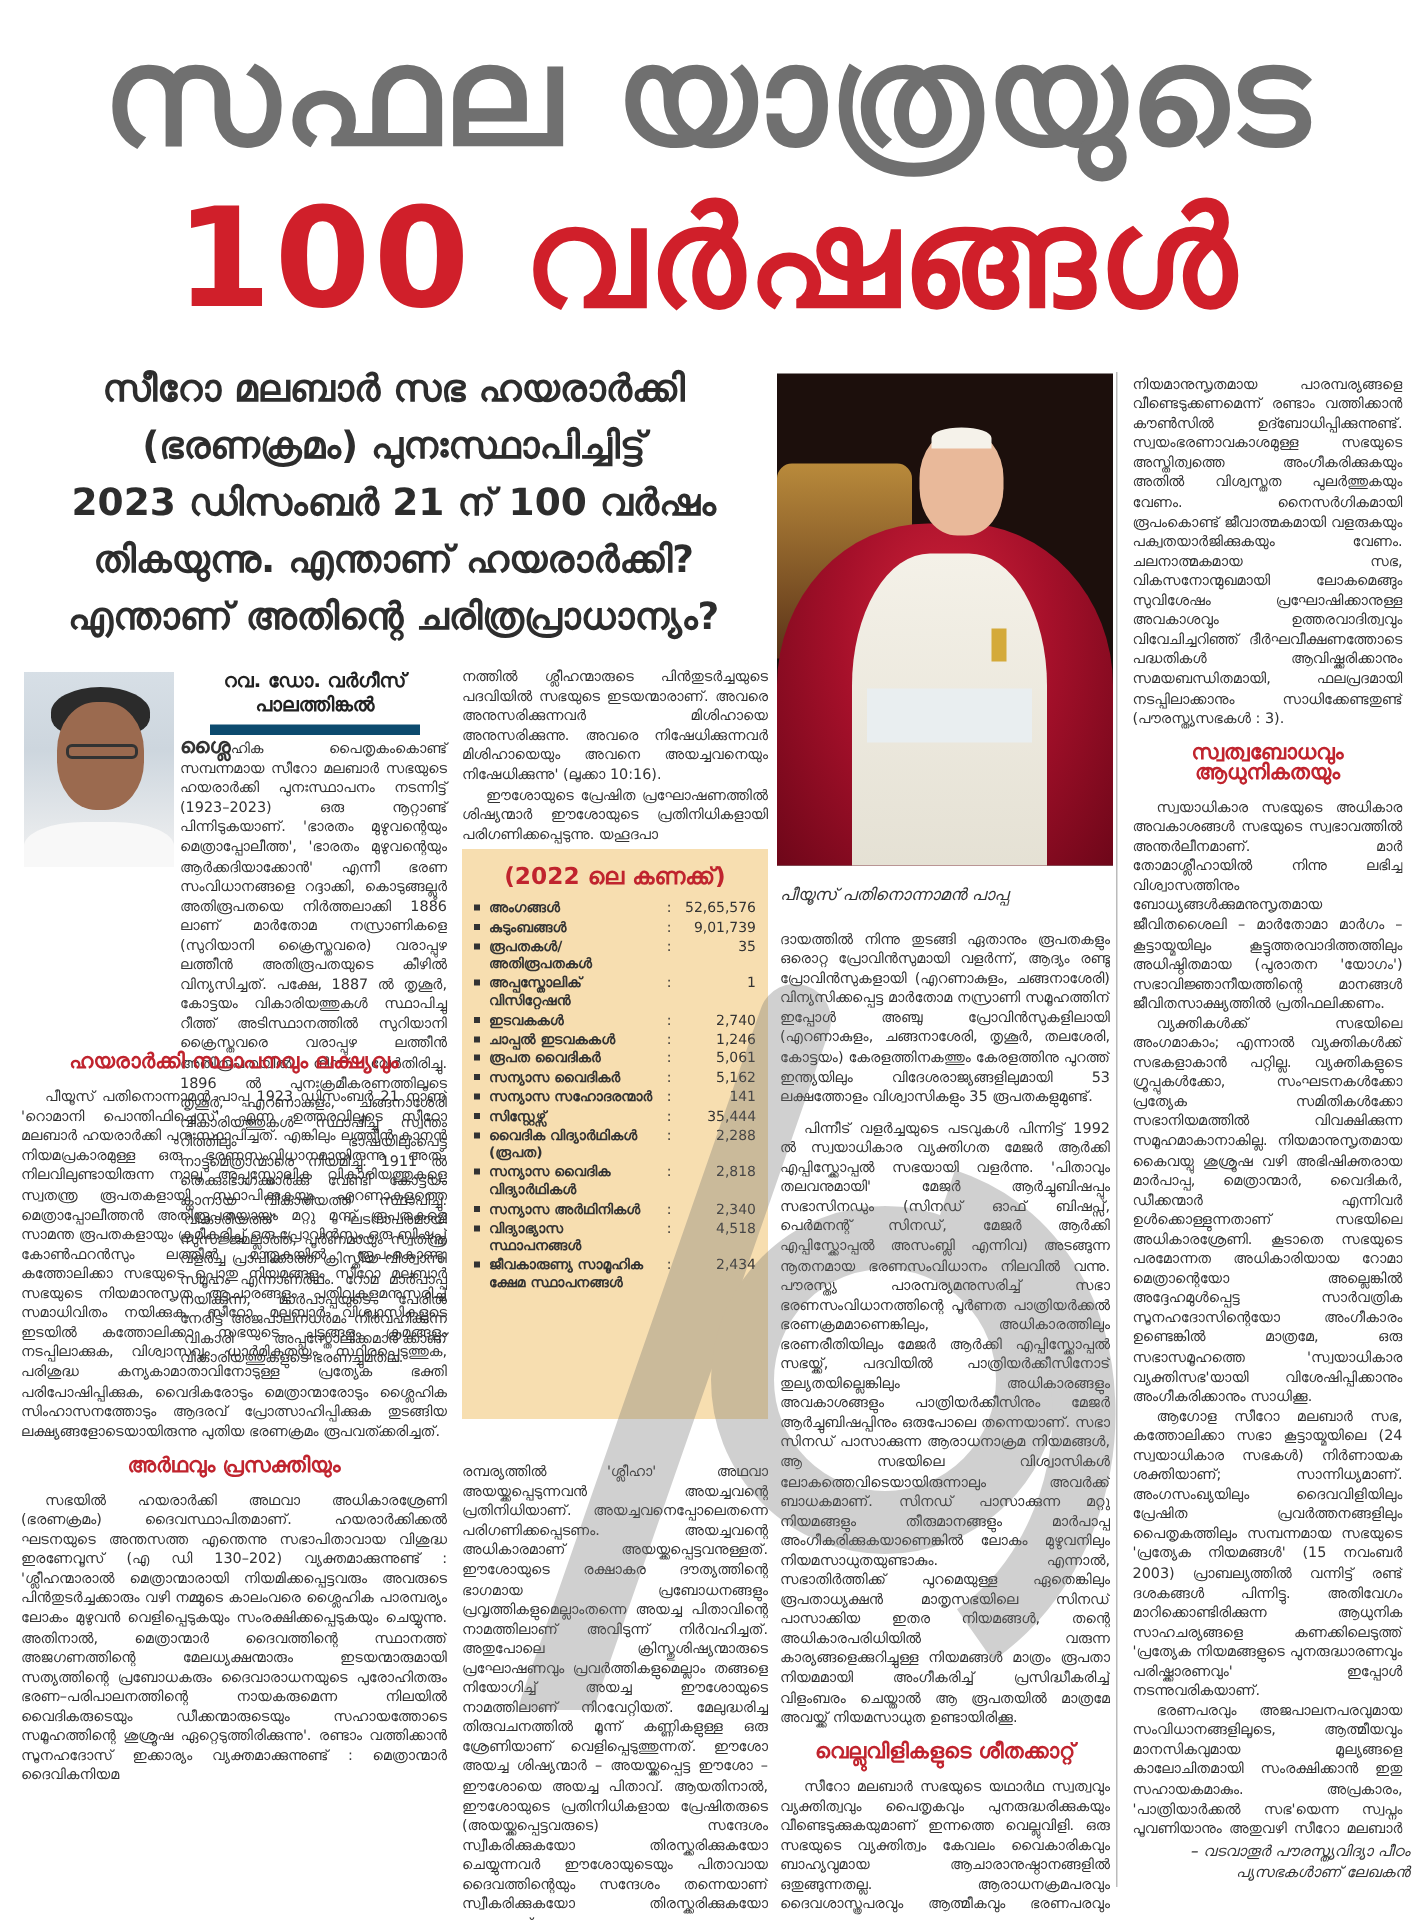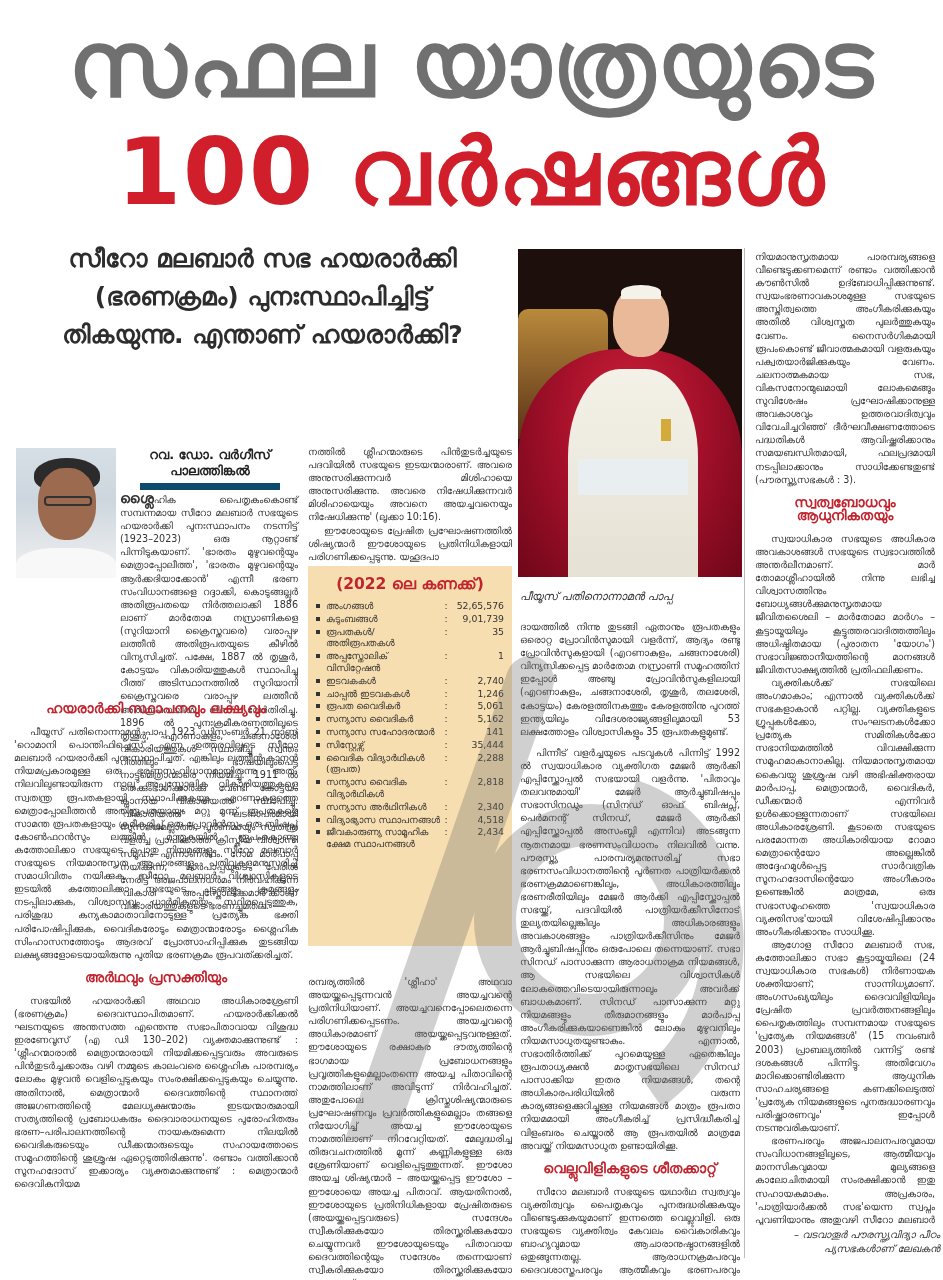--- a/index.html
+++ b/index.html
@@ -18,21 +18,21 @@
   .col p{margin:0 0 0 0;text-indent:16px;}
   .col .dropcap{font-weight:bold;font-size:14px;margin-top:24px;}
   .sect-head{color:#c0242e;font-weight:bold;text-align:center;font-size:14px;margin:10px 0 10px 0;text-indent:0 !important;}
   .vline{position:absolute;background:#555;width:1px;}
   .factbox{position:absolute;left:308px;top:566px;width:204px;height:380px;background:#f7deb0;}
   .factbox .fb-title{color:#c0242e;font-weight:bold;font-size:15.5px;text-align:center;line-height:24px;margin-top:6px;}
   .factbox ul{list-style:none;margin:4px 0 0 0;padding:0 8px 0 8px;}
   .factbox li{display:flex;font-size:9.3px;line-height:11.8px;color:#333;margin-bottom:1px;}
   .factbox li .b{width:10px;flex:none;}
   .factbox li .b::before{content:"";display:inline-block;width:4px;height:4px;background:#333;margin-bottom:1px;}
-  .factbox li .k{flex:1;}
+  .factbox li .k{flex:1;font-weight:bold;}
   .factbox li .c{width:12px;flex:none;text-align:center;}
   .factbox li .v{width:52px;flex:none;text-align:right;}
   .pope{position:absolute;left:518px;top:249px;width:224px;height:328px;background:#1c0f0c;overflow:hidden;}
   .pope .chair{position:absolute;left:0;top:60px;width:90px;height:130px;background:linear-gradient(180deg,#b98a3b,#5a3218);border-radius:10px 10px 0 0;}
   .pope .cape{position:absolute;left:0;top:100px;width:224px;height:240px;background:radial-gradient(ellipse at 50% 30%,#d2233a 0%,#a5102a 45%,#6a0618 100%);border-radius:45% 45% 0 0;}
   .pope .robe{position:absolute;left:50px;top:120px;width:130px;height:220px;background:linear-gradient(180deg,#f4f1e8,#e4e0d3);border-radius:40% 40% 0 0;}
   .pope .sash{position:absolute;left:60px;top:210px;width:110px;height:36px;background:#e9eef0;}
   .pope .head{position:absolute;left:95px;top:38px;width:56px;height:70px;border-radius:45%;background:#e9b99a;}
   .pope .cap{position:absolute;left:103px;top:36px;width:40px;height:14px;border-radius:50% 50% 0 0;background:#f5f2ea;}
   .pope .cross{position:absolute;left:143px;top:170px;width:10px;height:22px;background:#d4aa3a;}
@@ -44,21 +44,23 @@
 <body>
 
 <div class="masthead">
   <div class="mast1">സഫല യാത്രയുടെ</div>
   <div class="mast2">100 വർഷങ്ങൾ</div>
 </div>
 
 <div class="subhead">
   <div>സീറോ മലബാർ സഭ ഹയരാർക്കി</div>
   <div>(ഭരണക്രമം) പുനഃസ്ഥാപിച്ചിട്ട്</div>
+  <div>2023 ഡിസംബർ 21 ന് 100 വർഷം</div>
   <div>തികയുന്നു. എന്താണ് ഹയരാർക്കി?</div>
+  <div>എന്താണ് അതിന്റെ ചരിത്രപ്രാധാന്യം?</div>
 </div>
 
 <div class="author-photo">
   <div class="collar"></div>
   <div class="hair"></div>
   <div class="face"></div>
   <div class="glasses"></div>
 </div>
 <div class="author-name">
   <div>റവ. ഡോ. വർഗീസ്</div>

